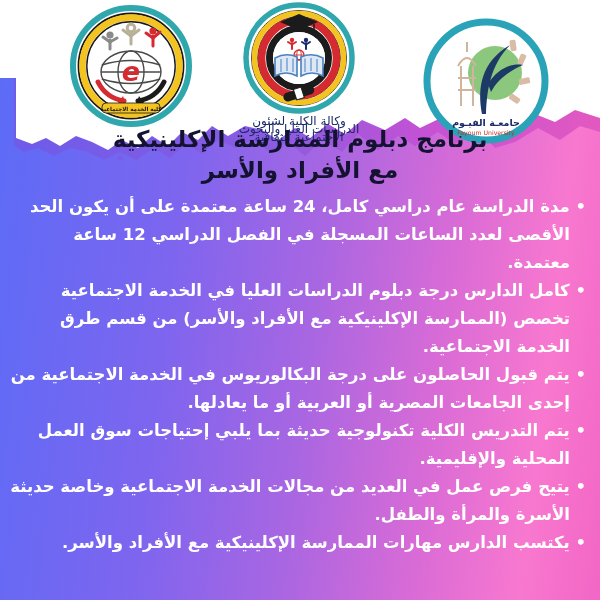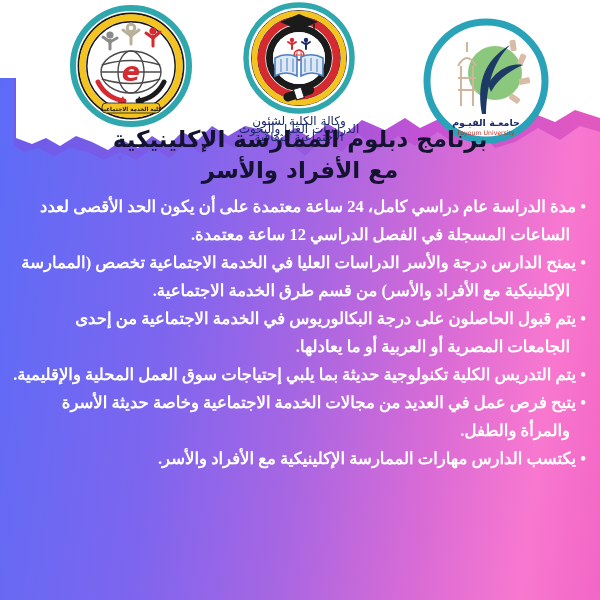--- a/index.html
+++ b/index.html
@@ -22,21 +22,21 @@
   .content{position:absolute;top:124px;left:0;width:600px;direction:rtl;}
   .title{
     text-align:center;font-weight:bold;font-size:23px;line-height:31px;
     color:#131331;letter-spacing:0;
   }
   .bullets{
     list-style:none;margin:7px 0 0 0;padding:0 14px 0 10px;
     font-size:16.5px;line-height:28px;font-weight:bold;color:#ffffff;
     text-align:right;
   }
-  .bullets li{padding-right:16px;text-indent:-16px;font-family:Liberation Serif, serif;}
+  .bullets li{padding-right:16px;text-indent:-16px;}
   .bullets li::before{content:"\2022\00a0";}
   .tiny-ar{font-family:"DejaVu Sans",sans-serif;}
 </style>
 </head>
 <body>
 
 <div class="poster">
 
   <svg class="tear" viewBox="0 0 600 170" preserveAspectRatio="none" aria-hidden="true">
     <defs>
@@ -202,20 +202,20 @@
     </div>
   </div>
 
   <div class="content" dir="rtl">
     <div class="title">
       <div>برنامج دبلوم الممارسة الإكلينيكية</div>
       <div>مع الأفراد والأسر</div>
     </div>
     <ul class="bullets">
       <li>مدة الدراسة عام دراسي كامل، 24 ساعة معتمدة على أن يكون الحد الأقصى لعدد الساعات المسجلة في الفصل الدراسي 12 ساعة معتمدة.</li>
-      <li>يمنح الدارس درجة والأسر الدراسات العليا في الخدمة الاجتماعية تخصص (الممارسة الإكلينيكية مع الأفراد والأسر) من قسم طرق الخدمة الاجتماعية.</li>
+      <li>كامل الدارس درجة دبلوم الدراسات العليا في الخدمة الاجتماعية تخصص (الممارسة الإكلينيكية مع الأفراد والأسر) من قسم طرق الخدمة الاجتماعية.</li>
       <li>يتم قبول الحاصلون على درجة البكالوريوس في الخدمة الاجتماعية من إحدى الجامعات المصرية أو العربية أو ما يعادلها.</li>
       <li>يتم التدريس الكلية تكنولوجية حديثة بما يلبي إحتياجات سوق العمل المحلية والإقليمية.</li>
       <li>يتيح فرص عمل في العديد من مجالات الخدمة الاجتماعية وخاصة حديثة الأسرة والمرأة والطفل.</li>
       <li>يكتسب الدارس مهارات الممارسة الإكلينيكية مع الأفراد والأسر.</li>
     </ul>
   </div>
 </div>
 
 </body></html>

